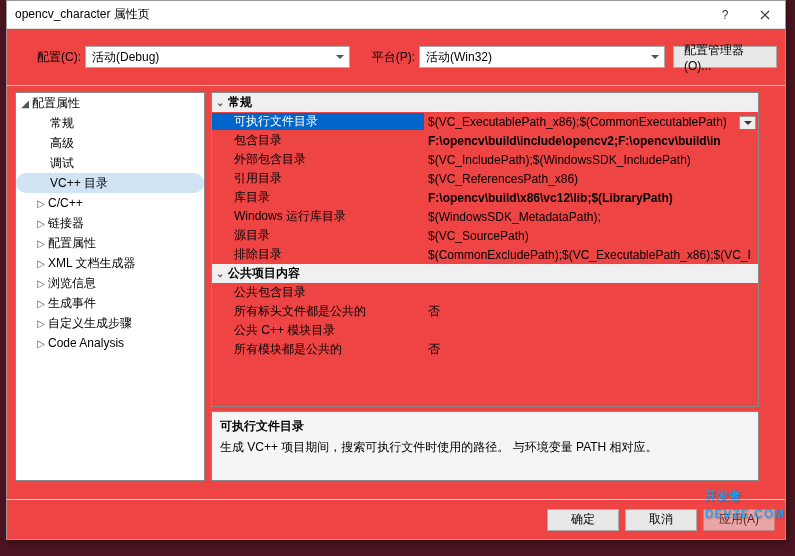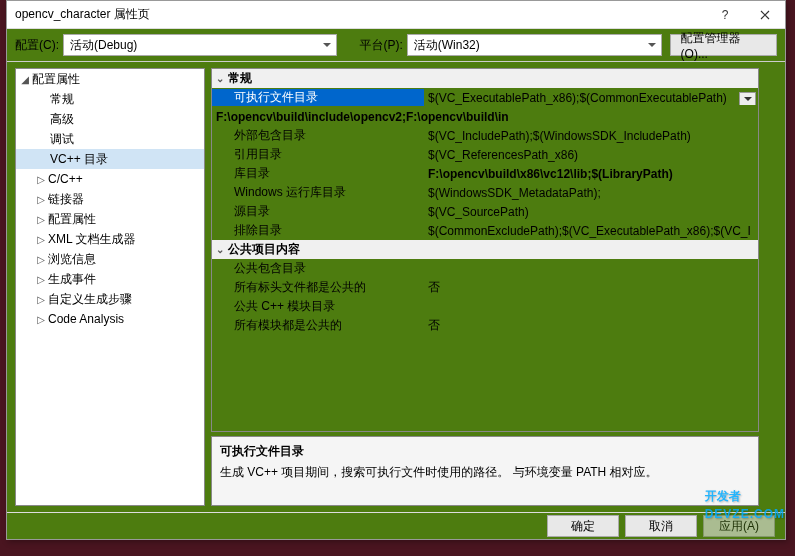--- a/index.html
+++ b/index.html
@@ -1,53 +1,53 @@
 <!DOCTYPE html>
 <html><head>
 <meta charset="utf-8">
 <style>
 * { box-sizing: border-box; margin: 0; padding: 0; font-family: "Microsoft YaHei", "Segoe UI", sans-serif; font-size: 12px; }
 body { background: #4a1520; width: 795px; height: 556px; overflow: hidden; position: relative; }
-.dialog { position: absolute; left: 6px; top: 0; width: 780px; height: 540px; background: #4d7c0f; border: 1px solid #999; box-shadow: 2px 2px 6px rgba(0,0,0,0.3); display: flex; flex-direction: column; }
+.dialog { position: absolute; left: 6px; top: 0; width: 780px; height: 540px; background: #ef4444; border: 1px solid #999; box-shadow: 2px 2px 6px rgba(0,0,0,0.3); display: flex; flex-direction: column; gap: 12px; }
 .titlebar { height: 28px; display: flex; align-items: center; padding-left: 8px; border-bottom: 1px solid #ddd; background:#fff; }
 .titlebar-title { flex: 1; }
 .titlebar-btns { display: flex; }
 .titlebar-btn { width: 40px; height: 28px; display: flex; align-items: center; justify-content: center; color: #333; }
 .config-row { height: 32px; display: flex; align-items: center; gap: 4px; padding: 0 8px; }
-.config-row label { white-space: nowrap; }
+.config-row label { white-space: nowrap; margin-left: 22px; }
 .combo { height: 22px; border: 1px solid #aaa; background: #fff; padding: 0 18px 0 6px; position: relative; display: inline-flex; align-items: center; }
 .combo::after { content: ""; position: absolute; right: 5px; top: 50%; margin-top: -2px; border: 4px solid transparent; border-top-color: #555; }
 .combo-config { width: 280px; }
 .combo-platform { width: 260px; }
 .btn { height: 22px; padding: 0 10px; border: 1px solid #aaa; background: #e8e8e8; display: inline-flex; align-items: center; }
 .content { flex: 1; display: flex; border-top: 1px solid #ccc; overflow: hidden; }
 .tree { width: 190px; border: 1px solid #888; margin: 6px 0 6px 8px; overflow: auto; background:#fff; }
 .tree-item { height: 20px; display: flex; align-items: center; padding-left: 4px; gap: 2px; }
 .tree-item .arrow { width: 10px; text-align: center; font-size: 10px; color: #555; }
 .tree-item.root { font-weight: normal; }
 .tree-item.child { padding-left: 34px; }
 .tree-item.childexp { padding-left: 20px; }
-.tree-item.selected { background: #d0e4f5; }
+.tree-item.selected { background: #d0e4f5; border-radius: 10px; }
 .mainpane { flex: 1; display: flex; flex-direction: column; margin: 6px 26px 6px 6px; }
 .propgrid { flex: 1; border: 1px solid #888; overflow: hidden; display: flex; flex-direction: column; }
 .gridbody { flex: 1; overflow: auto; }
 .prow { display: flex; height: 19px; align-items: center; }
 .pcell-label { width: 212px; padding-left: 22px; white-space: nowrap; overflow: hidden; }
 .pcell-value { flex: 1; padding-left: 4px; white-space: nowrap; overflow: hidden; position: relative; }
 .prow.group { background: #f0f0f0; }
 .prow.group .pcell-label { padding-left: 4px; font-weight: bold; }
 .prow.group .arrow { display: inline-block; width: 12px; font-size:10px; color:#555;}
 .prow.sel .pcell-label { background: #0066cc; color: #fff; }
 .prow.sel .pcell-value { }
 .prow.sel .dd { position:absolute; right:2px; top:1px; width:17px; height:16px; border:1px solid #999; background:#eee; display:flex; align-items:center; justify-content:center; }
 .prow.sel .dd::after{content:""; border:4px solid transparent; border-top-color:#333; margin-top:3px;}
 .bold { font-weight: bold; }
 .desc { height: 70px; border: 1px solid #888; background:#f5f5f5; margin-top:4px; padding:6px 8px; }
 .desc-title { font-weight: bold; margin-bottom:4px; }
-.footer { height: 27px; display:flex; align-items:center; justify-content:flex-end; padding:0 10px; gap:6px; border-top:1px solid #ddd; }
+.footer { height: 40px; display:flex; align-items:center; justify-content:flex-end; padding:0 10px; gap:6px; border-top:1px solid #ddd; }
 .footer .btn { width: 72px; justify-content:center; }
 .watermark { position:absolute; right:10px; bottom:35px; color:#00aaff; font-size:30px; font-weight:bold; pointer-events:none; opacity:0.85; text-shadow:1px 1px 2px rgba(0,0,0,0.3);}
 .watermark .sub{font-size:12px; color:#00aaff; display:block; text-align:right; letter-spacing:1px;}
 </style>
 </head>
 <body>
 
 <div class="dialog">
   <div class="titlebar">
     <span class="titlebar-title">opencv_character 属性页</span>
@@ -132,20 +132,21 @@
         <div class="gridbody" id="grid">
             <div class="prow group">
               <div class="pcell-label"><span class="arrow">⌄</span><span>常规</span></div>
               <div class="pcell-value"></div>
             </div>
             <div class="prow sel">
               <div class="pcell-label">可执行文件目录</div>
               <div class="pcell-value">$(VC_ExecutablePath_x86);$(CommonExecutablePath)<span class="dd"></span></div>
             </div>
             <div class="prow">
+              <div class="pcell-label">包含目录</div>
               <div class="pcell-value bold">F:\opencv\build\include\opencv2;F:\opencv\build\in</div>
             </div>
             <div class="prow">
               <div class="pcell-label">外部包含目录</div>
               <div class="pcell-value">$(VC_IncludePath);$(WindowsSDK_IncludePath)</div>
             </div>
             <div class="prow">
               <div class="pcell-label">引用目录</div>
               <div class="pcell-value">$(VC_ReferencesPath_x86)</div>
             </div>

